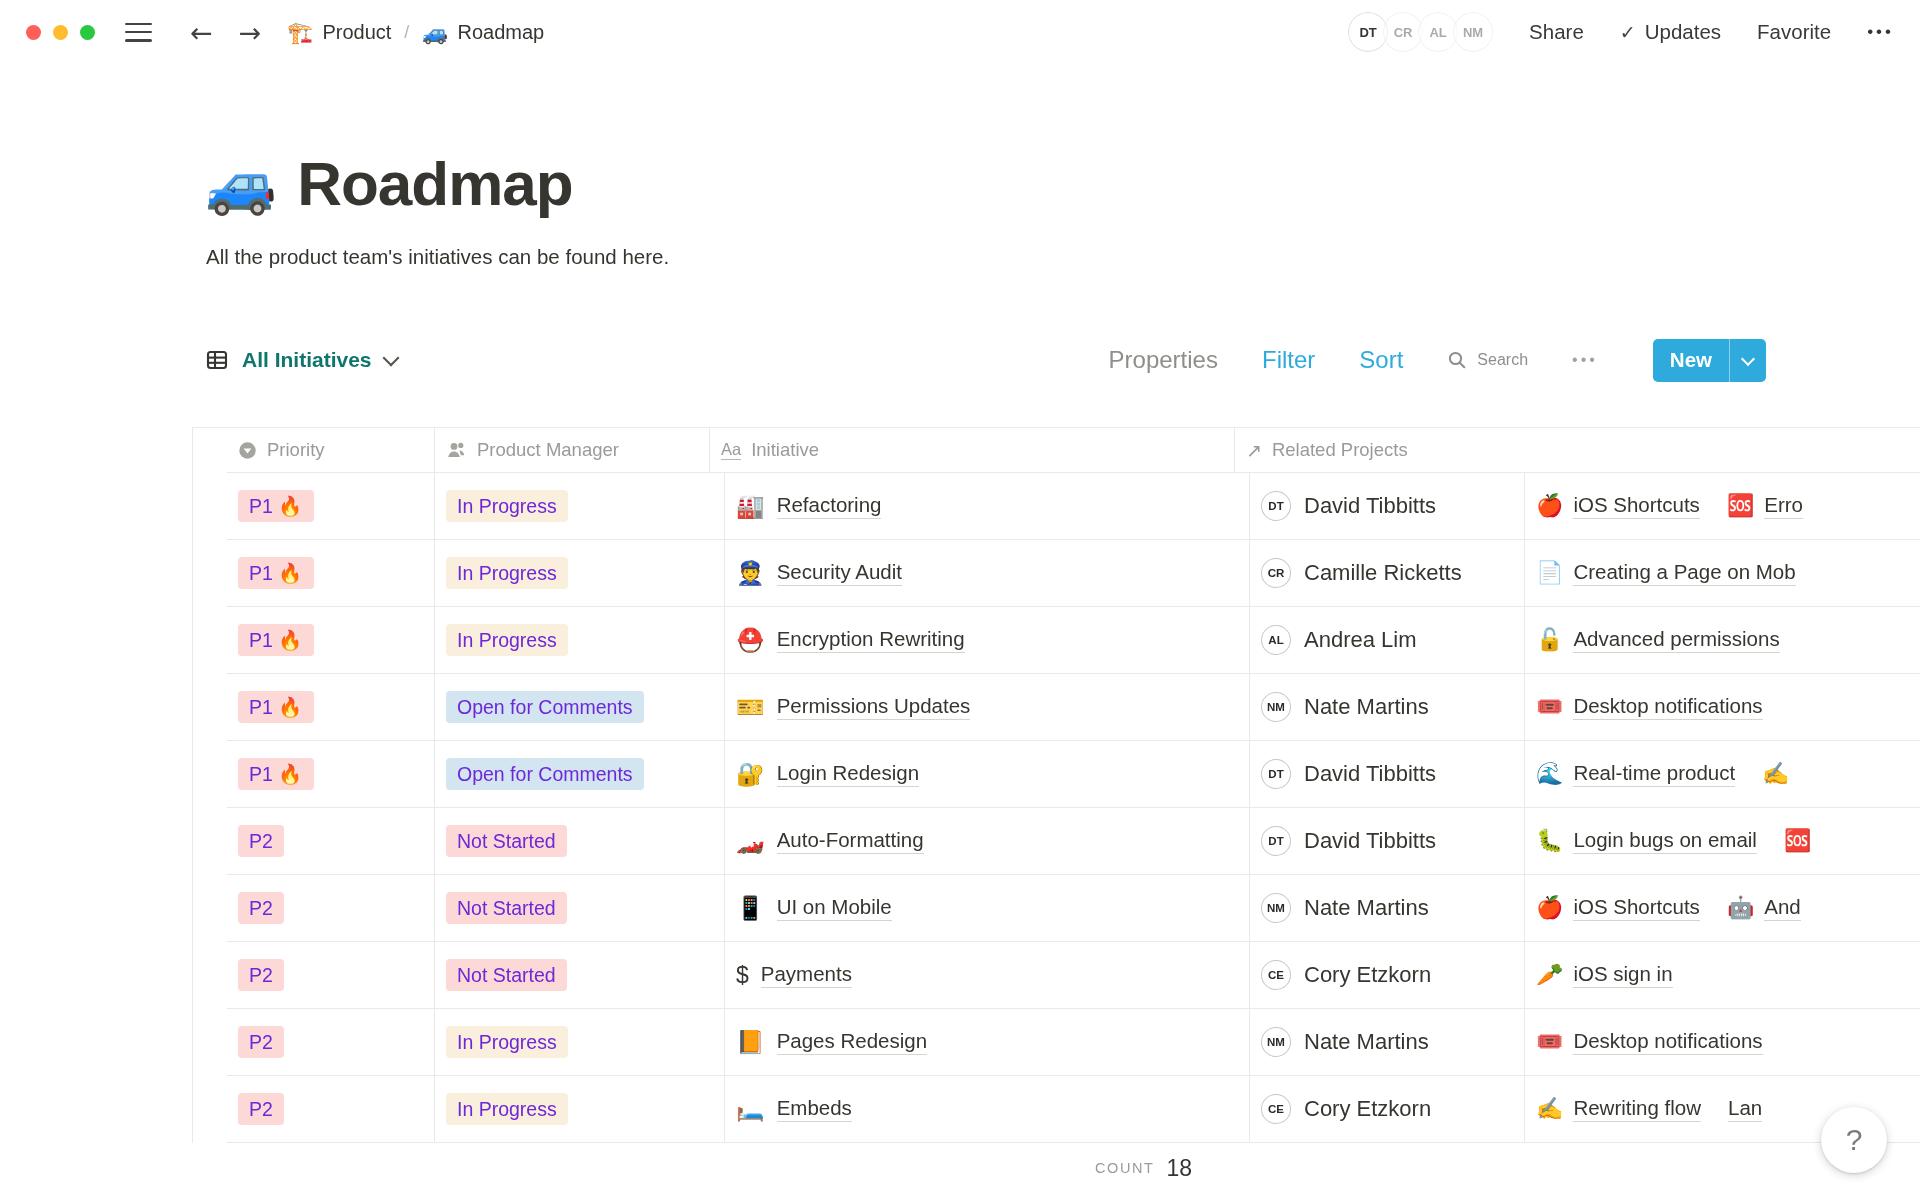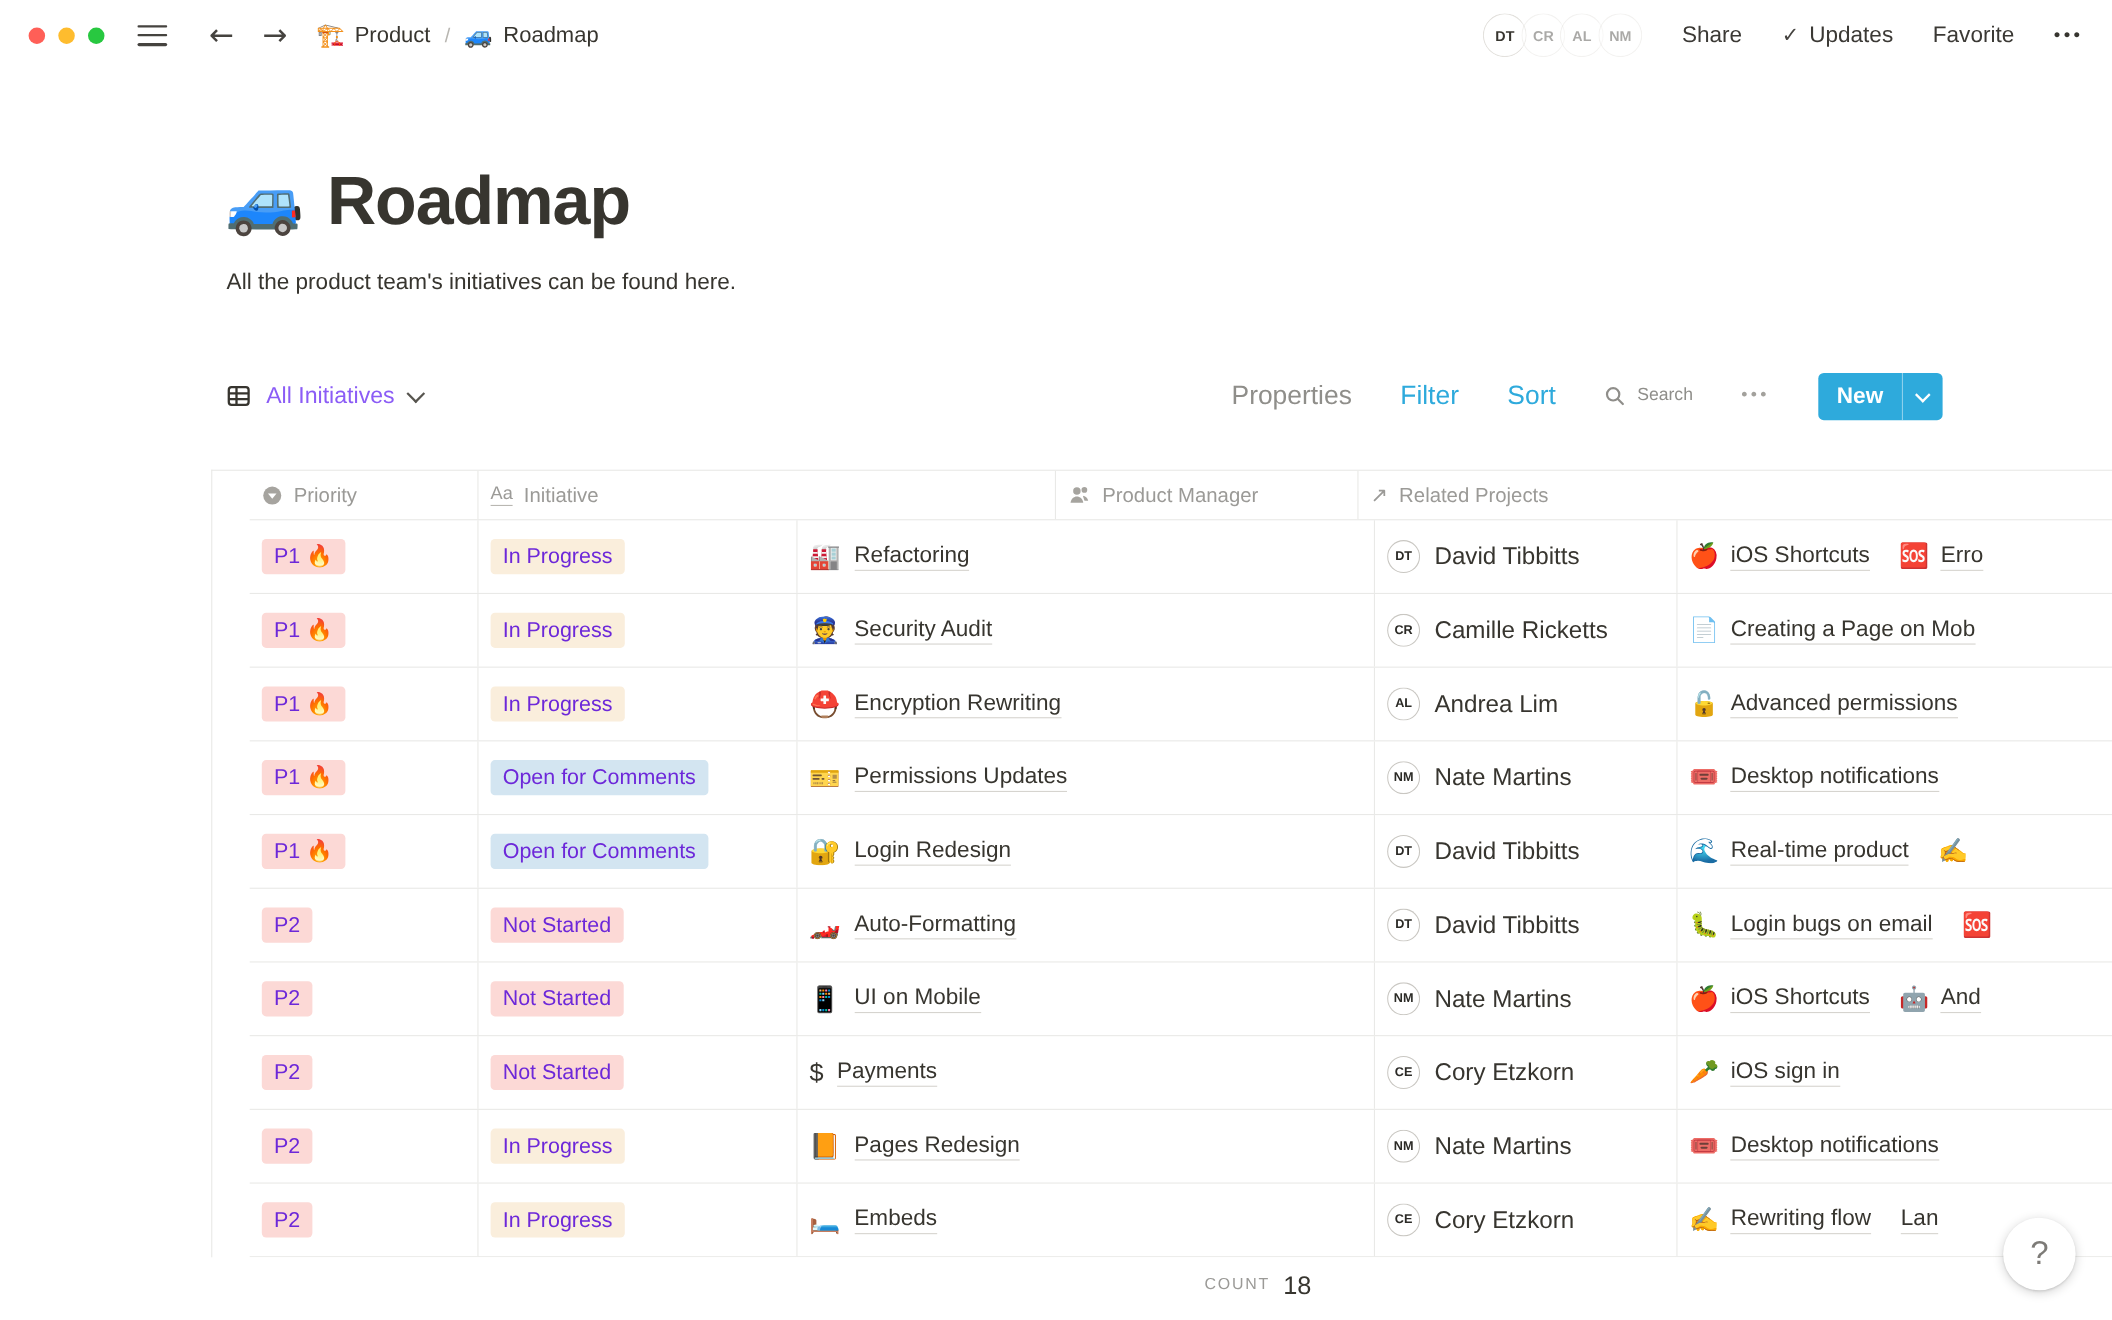--- a/index.html
+++ b/index.html
@@ -31,29 +31,29 @@
   .check-icon{font-size:19px;color:#45433f;font-family:"DejaVu Sans",sans-serif;}
   .dots{letter-spacing:3px;font-size:17px;color:#37352f;}
   
   .title-row{margin:84px 0 0 205px;display:flex;align-items:center;gap:20px;}
   .title-emoji{font-size:58px;line-height:1;}
   .page-title{font-size:62px;font-weight:bold;letter-spacing:-1px;color:#37352f;}
   .page-desc{margin:26px 0 0 206px;font-size:20.5px;color:#37352f;}
   
   .viewbar{margin-top:66px;padding-left:205px;padding-right:154px;height:50px;display:flex;align-items:center;}
   .view-switch{display:flex;align-items:center;gap:13px;cursor:pointer;}
-  .view-name{font-size:21px;font-weight:normal;color:#8b5cf6;}
+  .view-name{font-size:21px;font-weight:bold;color:#0f766e;}
   .chev{width:10px;height:10px;border-right:2.2px solid #57554f;border-bottom:2.2px solid #57554f;transform:rotate(45deg);margin-top:-5px;}
   .vb-right{margin-left:auto;display:flex;align-items:center;gap:44px;}
   .vb-link{font-size:24px;cursor:pointer;}
   .vb-gray{color:#8f8e8a;}
   .vb-blue{}
   .vb-search{display:flex;align-items:center;gap:10px;color:#8f8e8a;cursor:pointer;}
   .vb-dots{letter-spacing:3px;font-size:16px;color:#a3a19c;cursor:pointer;}
-  .new-btn{display:flex;align-items:stretch;border-radius:5px;overflow:hidden;height:43px;cursor:pointer;}
+  .new-btn{display:flex;align-items:stretch;border-radius:5px;overflow:hidden;height:43px;cursor:pointer;margin-left:11px;}
   .new-main{color:#fff;font-size:20.5px;font-weight:bold;display:flex;align-items:center;padding:0 17px;}
   .new-split{width:1px;background:rgba(255,255,255,.45);}
   .new-caret{display:flex;align-items:center;justify-content:center;width:36px;}
   .new-caret .chev{border-color:#fff;width:8px;height:8px;margin-top:-3px;}
   
   .table-wrap{margin-top:42px;margin-left:192px;width:1728px;overflow:hidden;border-top:1px solid #e9e9e7;border-left:1px solid #e9e9e7;padding-left:34px;}
   .thead,.trow{display:flex;width:1860px;}
   .thead{height:44px;border-bottom:1px solid #e9e9e7;}
   .trow{height:66px;border-bottom:1px solid #e9e9e7;}
   .cell{display:flex;align-items:center;padding:0 11px;box-sizing:border-box;border-right:1px solid #e9e9e7;overflow:hidden;white-space:nowrap;}
@@ -171,37 +171,37 @@
   <div class="thead" id="thead">
       <div class="cell hcell col-priority">
         <span class="hicon">
           <svg width="19" height="19" viewBox="0 0 19 19">
             <circle cx="9.5" cy="9.5" r="8.2" fill="#a6a49f"></circle>
             <path d="M5.6 7.6h7.8L9.5 12.4z" fill="#fff"></path>
           </svg>
         </span>
         <span>Priority</span>
       </div>
-      <div class="cell hcell col-initiative">
-        <span class="hicon">
-          <span class="aa-icon">Aa</span>
-        </span>
-        <span>Initiative</span>
-      </div>
       <div class="cell hcell col-pm">
         <span class="hicon">
           <svg width="21" height="20" viewBox="0 0 21 20">
             <circle cx="8" cy="6.4" r="3.4" fill="#a6a49f"></circle>
             <path d="M2.2 17c.6-3.6 3-5.6 5.8-5.6s5.2 2 5.8 5.6z" fill="#a6a49f"></path>
             <circle cx="14.8" cy="5.4" r="2.6" fill="#a6a49f"></circle>
             <path d="M13.4 10.6c2.3.1 4.3 1.7 4.9 4.6h-3.4" fill="#a6a49f"></path>
           </svg>
         </span>
         <span>Product Manager</span>
       </div>
+      <div class="cell hcell col-initiative">
+        <span class="hicon">
+          <span class="aa-icon">Aa</span>
+        </span>
+        <span>Initiative</span>
+      </div>
       <div class="cell hcell col-related">
         <span class="hicon">
           <span class="rel-arrow">↗</span>
         </span>
         <span>Related Projects</span>
       </div>
     </div>
   <div id="tbody">
   <div class="trow">
     <div class="cell col-priority">

